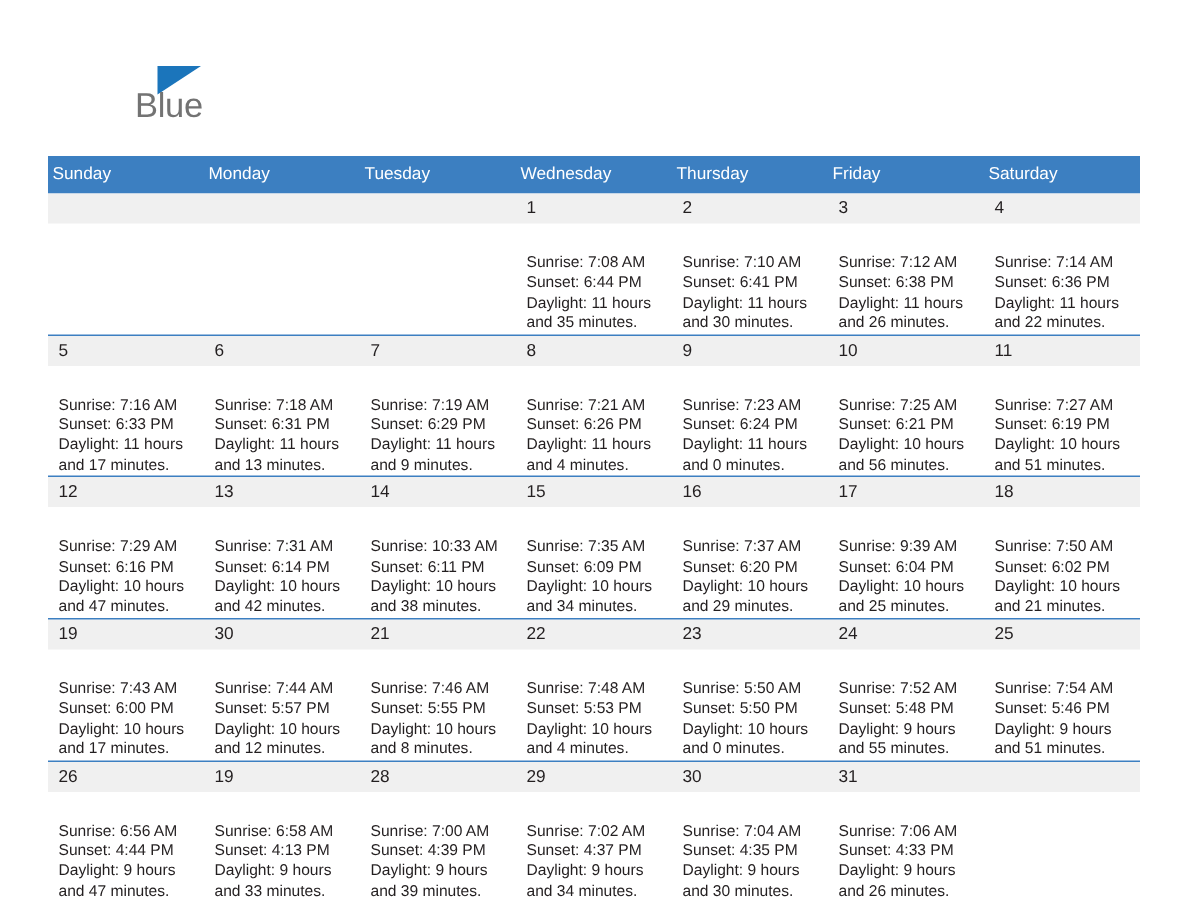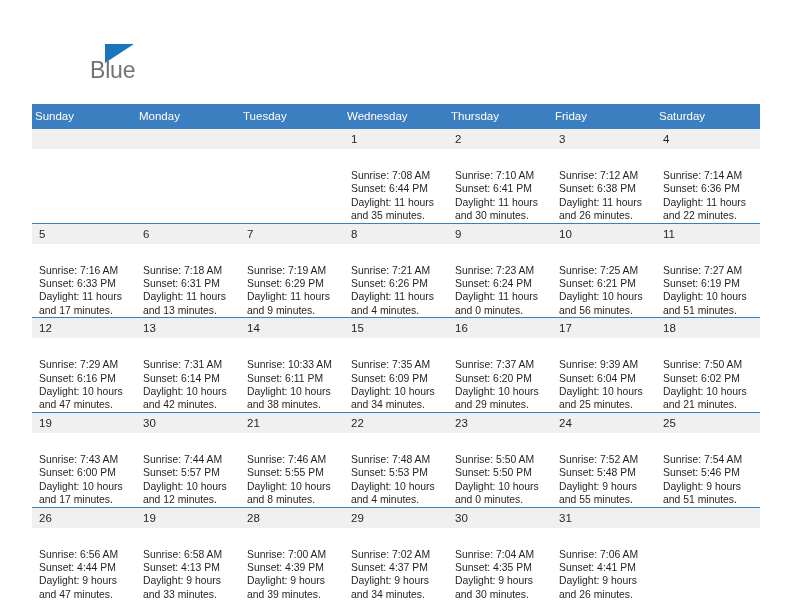--- a/index.html
+++ b/index.html
@@ -449,21 +449,21 @@
               <div>Sunrise: 7:04 AM</div>
               <div>Sunset: 4:35 PM</div>
               <div>Daylight: 9 hours</div>
               <div>and 30 minutes.</div>
             </div>
           </td>
           <td>
             <div class="daynum">31</div>
             <div class="details">
               <div>Sunrise: 7:06 AM</div>
-              <div>Sunset: 4:41 PM</div>
+              <div>Sunset: 4:33 PM</div>
               <div>Daylight: 9 hours</div>
               <div>and 26 minutes.</div>
             </div>
           </td>
           <td class="empty">
             <div class="daynum">&nbsp;</div>
           </td>
         </tr>
       </tbody>
   </table>

